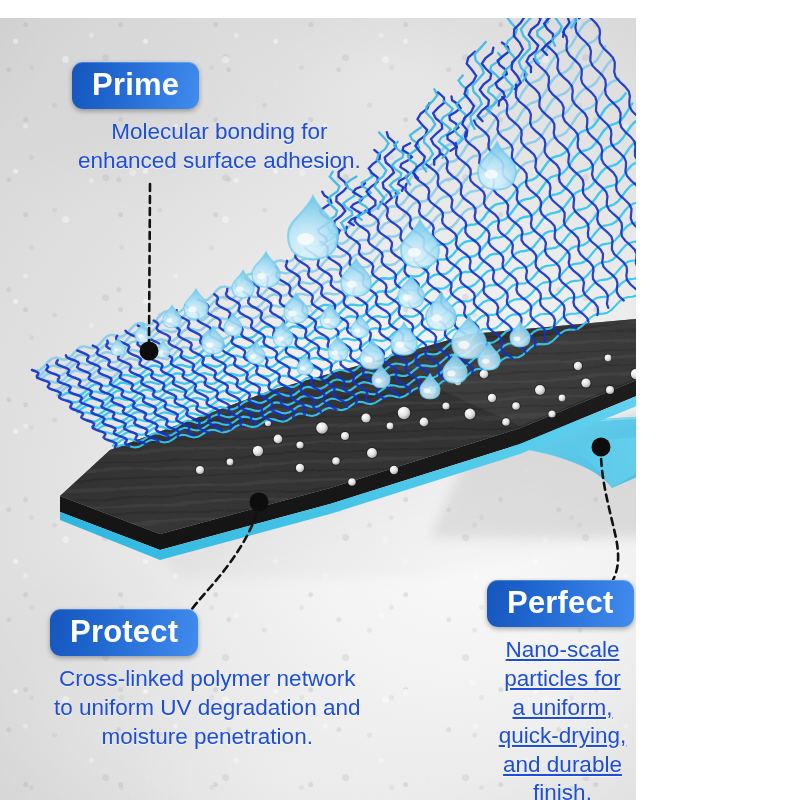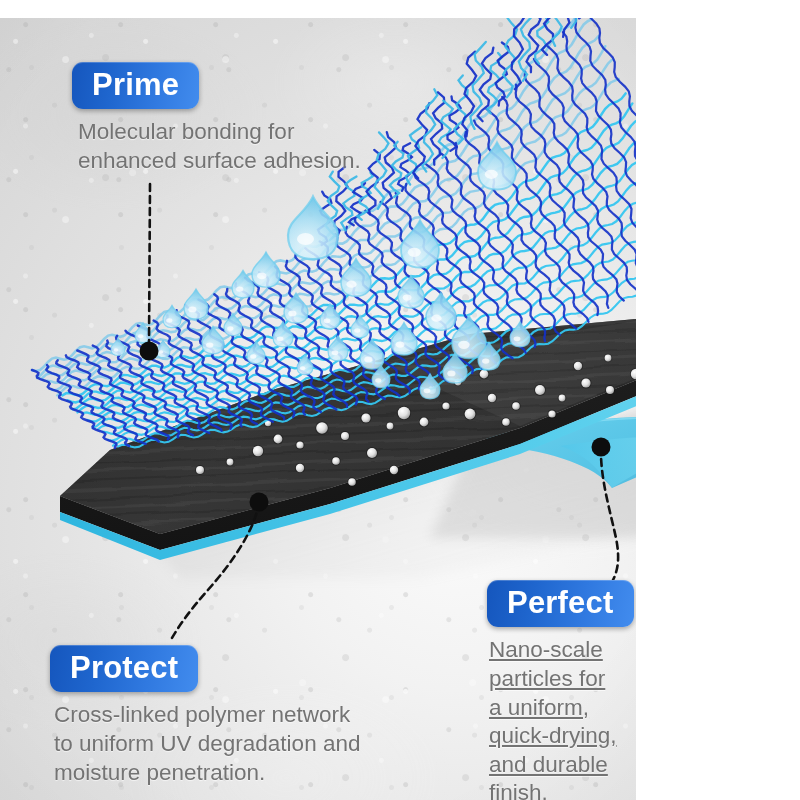--- a/index.html
+++ b/index.html
@@ -78,28 +78,29 @@
     letter-spacing: .2px;
     line-height: 1.08;
     background: linear-gradient(100deg, #1556bd 0%, #1f66ce 32%, #3079e0 66%, #428cee 100%);
     box-shadow: 0 2px 5px rgba(0,0,0,.32), inset 0 1px 0 rgba(255,255,255,.22);
     white-space: nowrap;
   }
   .body-text {
     margin-top: 9px;
     font-size: 22.5px;
     line-height: 1.27;
-    color: #737373;
+    color: #1d4ed8;
     white-space: pre-line;
     text-shadow: 0 1px 1px rgba(255,255,255,.65);
+    text-align: center;
   }
 
   #callout-prime   { left: 72px;  top: 44px;  }
   #callout-prime .body-text { margin-left: 6px; }
-  #callout-protect { left: 50px;  top: 627px; }
+  #callout-protect { left: 50px;  top: 591px; }
   #callout-protect .body-text { margin-left: 4px; }
   #callout-perfect { left: 487px; top: 562px; }
   #callout-perfect .body-text { margin-left: 2px; text-decoration: underline; }
 </style>
 </head>
 <body>
 
 <div id="stage">
 
   <div class="bg-base"></div>

